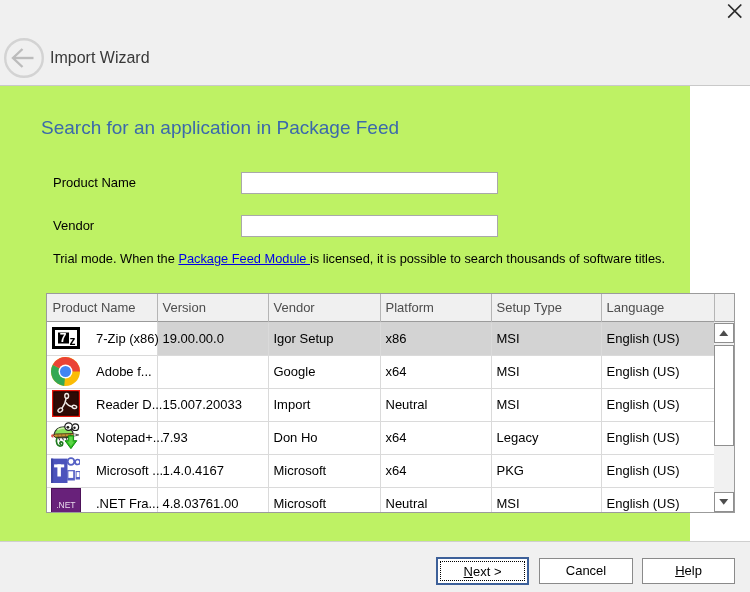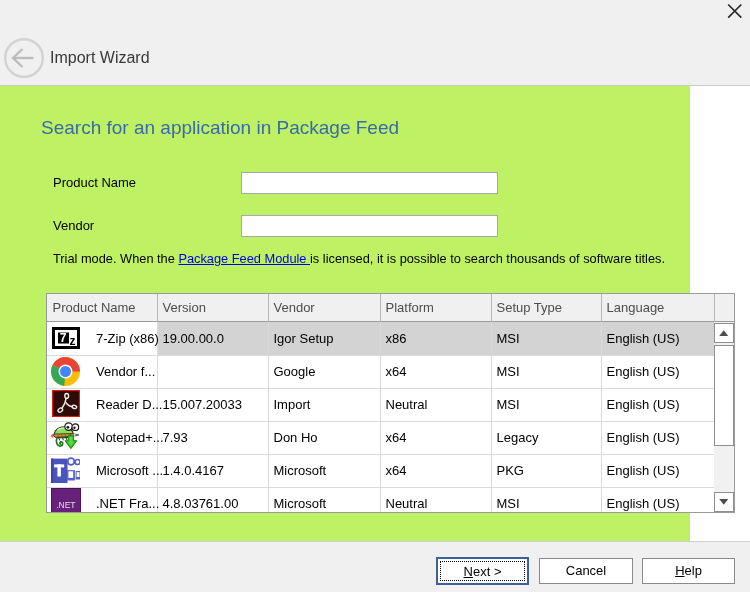--- a/index.html
+++ b/index.html
@@ -67,21 +67,21 @@
 
     <div class="abs row" style="top:28px;">
       <div class="abs c0">7-Zip (x86)</div>
         <div class="abs c1">19.00.00.0</div>
         <div class="abs c2">Igor Setup</div>
         <div class="abs c3">x86</div>
         <div class="abs c4">MSI</div>
         <div class="abs c5">English (US)</div>
     </div>
     <div class="abs row" style="top:61px;">
-      <div class="abs c0">Vendor f...</div>
+      <div class="abs c0">Adobe f...</div>
         <div class="abs c2">Google</div>
         <div class="abs c3">x64</div>
         <div class="abs c4">MSI</div>
         <div class="abs c5">English (US)</div>
     </div>
     <div class="abs row" style="top:94px;text-align:right;">
       <div class="abs c0">Reader D...</div>
         <div class="abs c1">15.007.20033</div>
         <div class="abs c2">Import</div>
         <div class="abs c3">Neutral</div>

